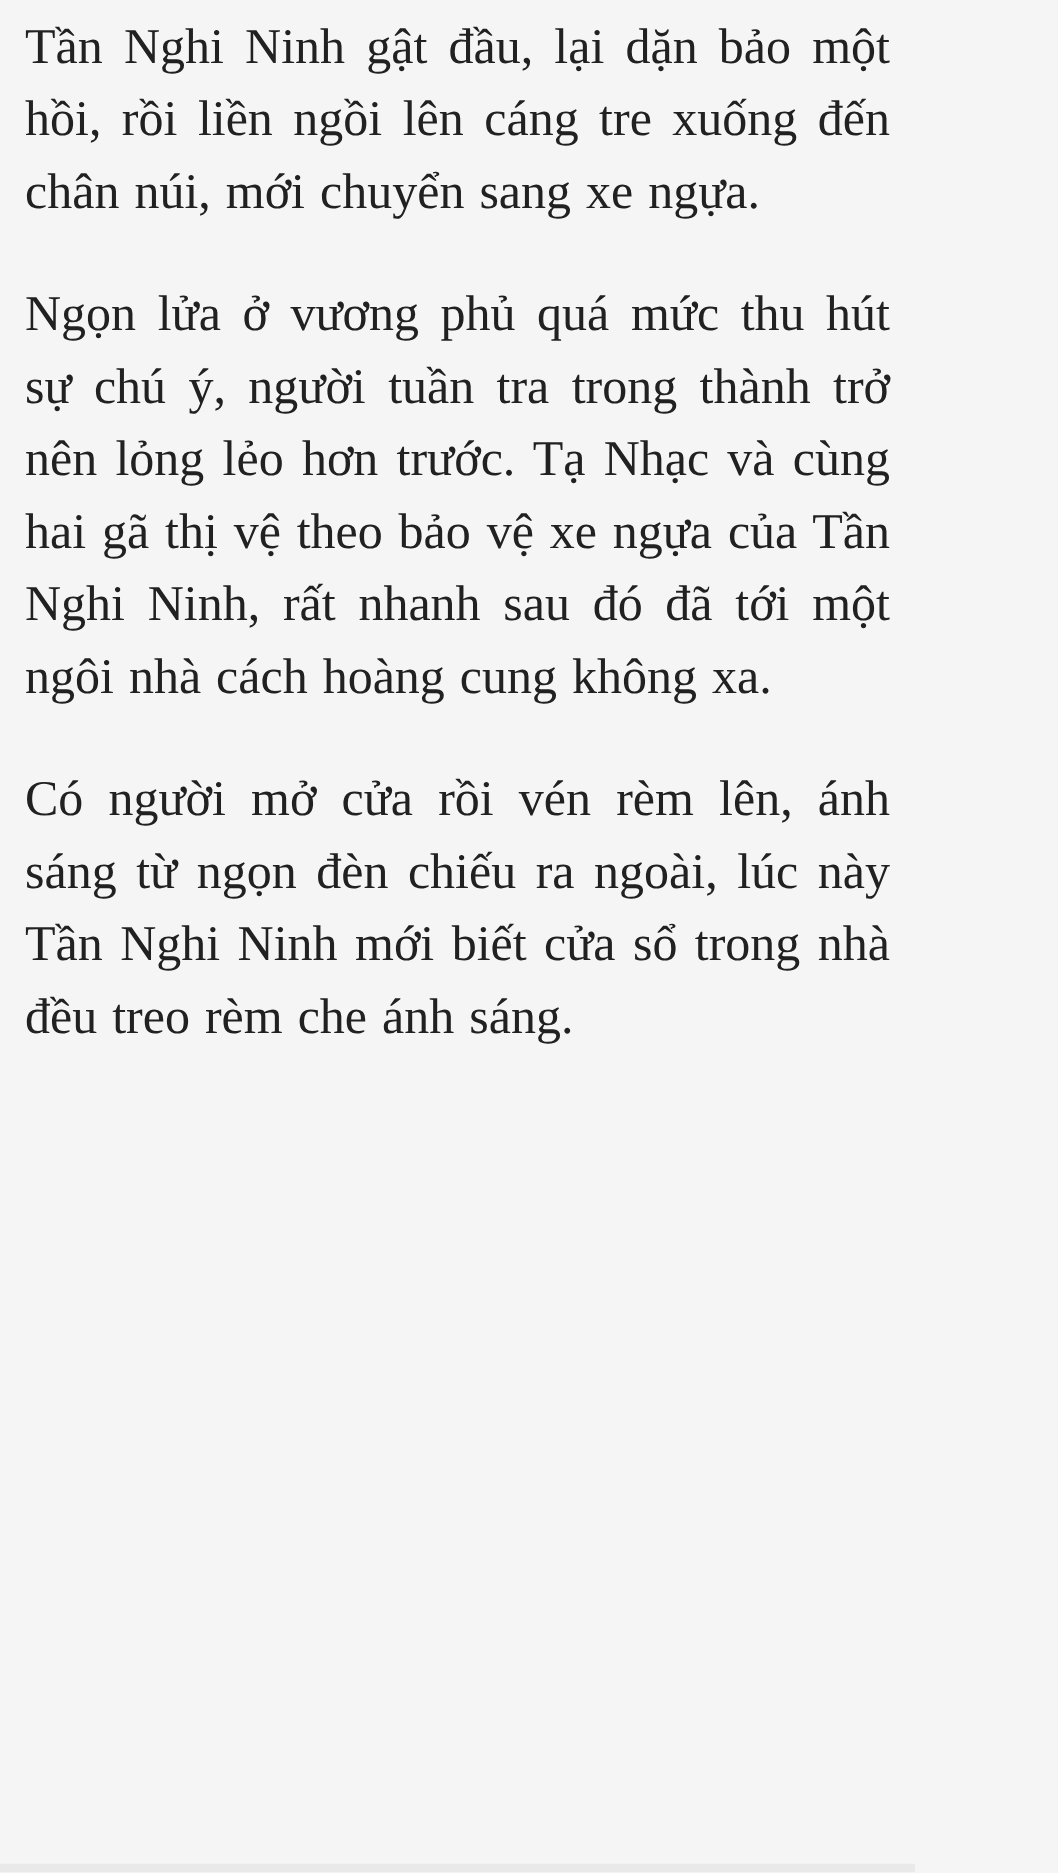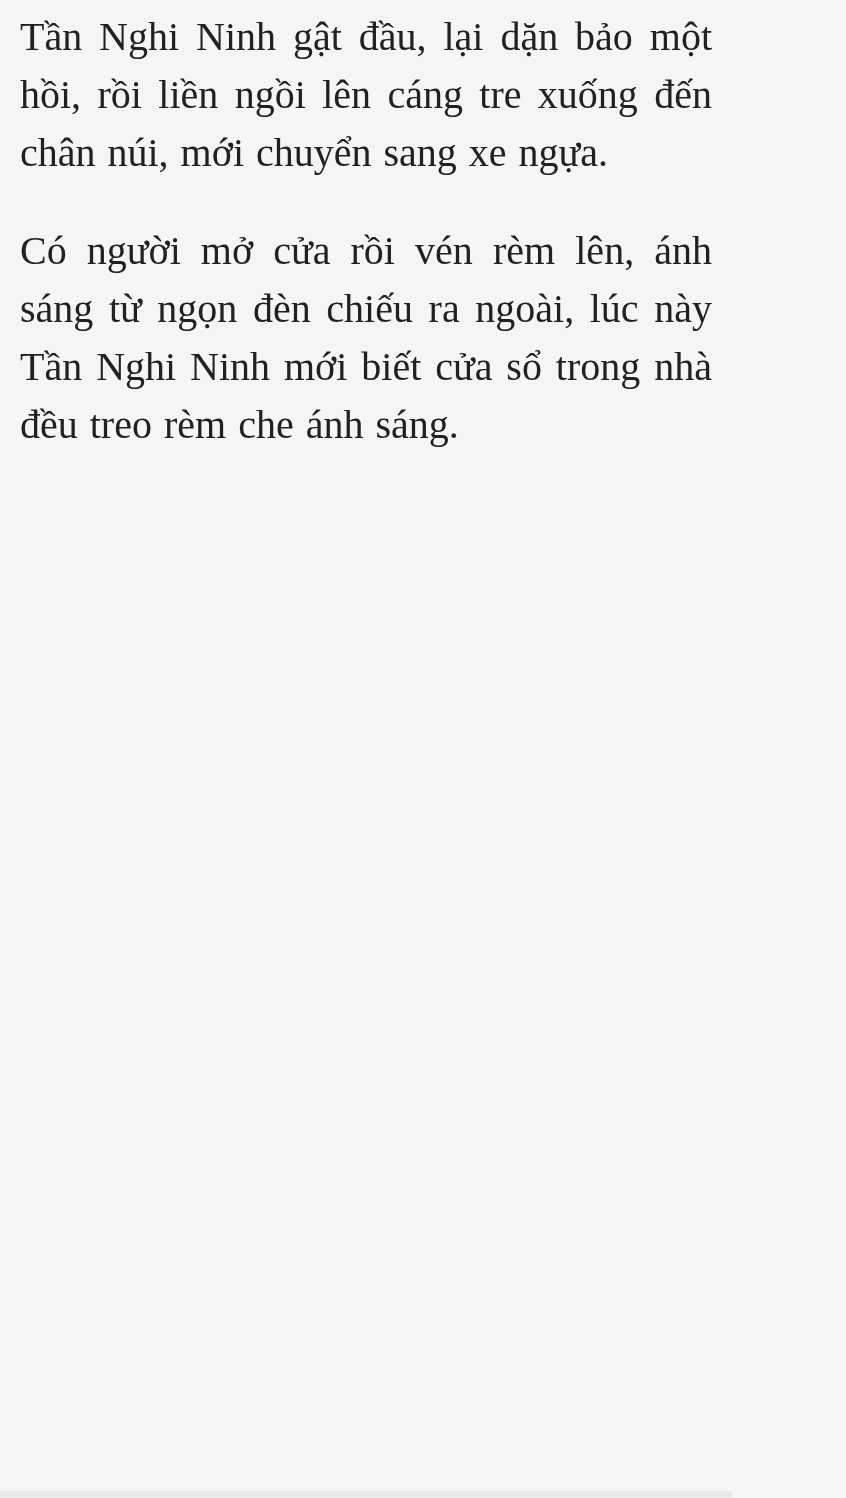--- a/index.html
+++ b/index.html
@@ -42,16 +42,17 @@
       height: 7px;
       background: var(--strip-color, #e9e9ea);
     }
   </style>
 </head>
 <body>
 
 <div class="reader-page">
   <div class="reader-content" id="reader-content">
       <p>Tần Nghi Ninh gật đầu, lại dặn bảo một hồi, rồi liền ngồi lên cáng tre xuống đến chân núi, mới chuyển sang xe ngựa.</p>
+      <p>Ngọn lửa ở vương phủ quá mức thu hút sự chú ý, người tuần tra trong thành trở nên lỏng lẻo hơn trước. Tạ Nhạc và cùng hai gã thị vệ theo bảo vệ xe ngựa của Tần Nghi Ninh, rất nhanh sau đó đã tới một ngôi nhà cách hoàng cung không xa.</p>
       <p>Có người mở cửa rồi vén rèm lên, ánh sáng từ ngọn đèn chiếu ra ngoài, lúc này Tần Nghi Ninh mới biết cửa sổ trong nhà đều treo rèm che ánh sáng.</p>
     </div>
   <div class="bottom-strip"></div>
 </div>
 
 </body></html>

